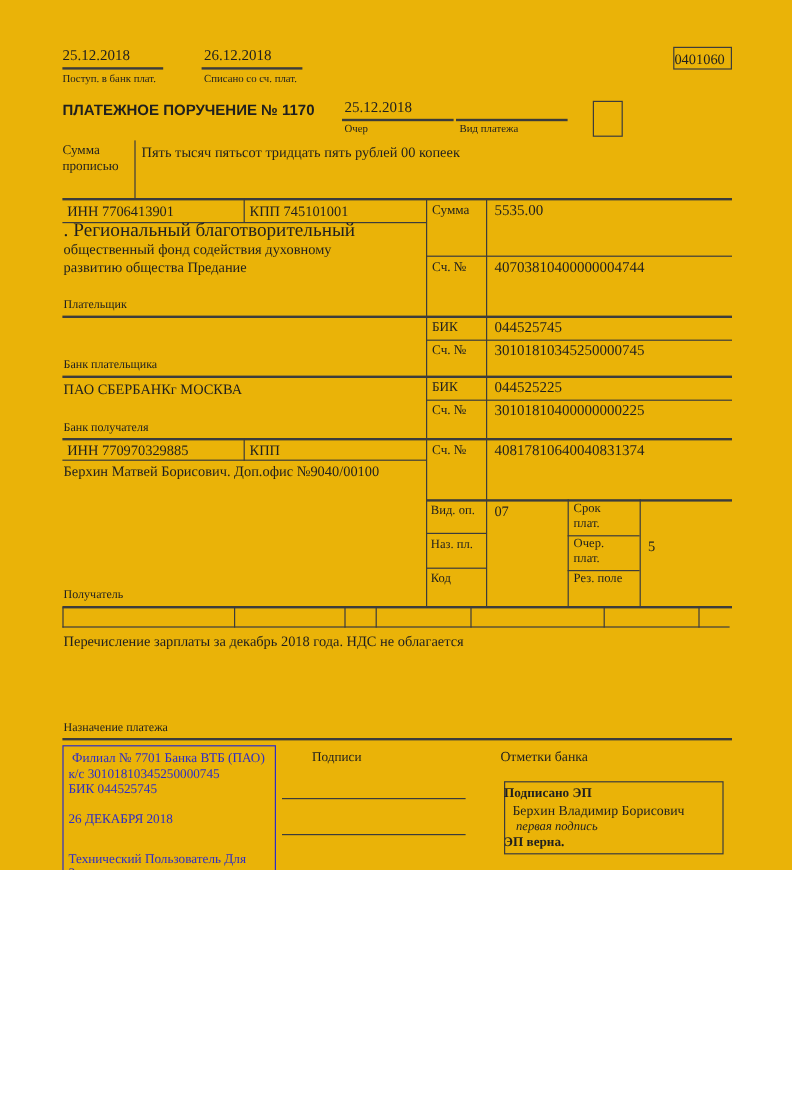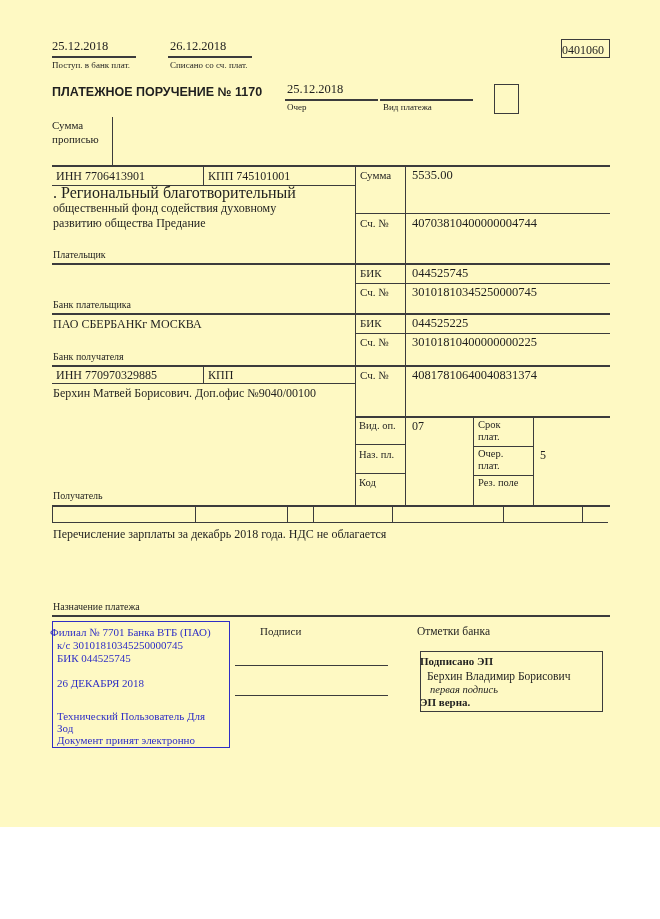--- a/index.html
+++ b/index.html
@@ -1,17 +1,17 @@
 <!DOCTYPE html>
 <html style="--stamp-blue: #2e2ec6; --ink: #1f1f1f;"><head>
 <meta charset="utf-8">
 <style>
   :root { --ink:#1f1f1f; --line:#3c3c3c; --stamp-blue:#2e2ec6; }
   html,body { margin:0; padding:0; background:#ffffff; }
-  .page { position:relative; width:660px; height:827px; background:#fef9c3; overflow:hidden;
+  .page { position:relative; width:660px; height:725px; background:#eab308; overflow:hidden;
           font-family:"Liberation Serif", serif; color:var(--ink); }
   .t  { position:absolute; white-space:nowrap; color:var(--ink);
         font-family:"Liberation Serif", serif; line-height:1.18; }
   .sans { font-family:"Liberation Sans", sans-serif; }
   .ln { position:absolute; background:var(--line); }
   .bx { position:absolute; border:1.5px solid var(--line); box-sizing:border-box; }
   .blue { color:var(--stamp-blue); }
   .ctr { }
   .it { font-style:italic; }
   .b  { font-weight:bold; }
@@ -37,20 +37,21 @@
   <div class="t" style="left:287px;top:82px;font-size:12.5px;">25.12.2018</div>
   <div class="ln" style="left:285px;top:99px;width:93px;height:1.5px;"></div>
   <div class="t" style="left:287px;top:102px;font-size:9px;">Очер</div>
   <div class="ln" style="left:380px;top:99px;width:93px;height:1.5px;"></div>
   <div class="t" style="left:383px;top:102px;font-size:9px;">Вид платежа</div>
   <div class="bx" style="left:494px;top:84px;width:25px;height:30px;"></div>
 
   <div class="t" style="left:52px;top:119px;font-size:11px;">Сумма</div>
   <div class="t" style="left:52px;top:133px;font-size:11px;">прописью</div>
   <div class="ln" style="left:112px;top:117px;width:1px;height:49px;"></div>
+  <div class="t" style="left:118px;top:120px;font-size:12px;">Пять тысяч пятьсот тридцать пять рублей 00 копеек</div>
 
   <div class="ln" style="left:52px;top:165px;width:558px;height:2px;"></div>
   <div class="ln" style="left:52px;top:185px;width:303px;height:1px;"></div>
   <div class="ln" style="left:355px;top:213px;width:255px;height:1px;"></div>
   <div class="ln" style="left:52px;top:263px;width:558px;height:2px;"></div>
   <div class="ln" style="left:355px;top:283px;width:255px;height:1px;"></div>
   <div class="ln" style="left:52px;top:313px;width:558px;height:2px;"></div>
   <div class="ln" style="left:355px;top:333px;width:255px;height:1px;"></div>
   <div class="ln" style="left:52px;top:365px;width:558px;height:2px;"></div>
   <div class="ln" style="left:52px;top:383px;width:303px;height:1px;"></div>
@@ -128,21 +129,21 @@
   <div class="t" style="left:53px;top:601px;font-size:10px;">Назначение платежа</div>
   <div class="ln" style="left:52px;top:615px;width:558px;height:1.5px;"></div>
 
   <div class="t ctr" style="left:260px;top:625px;width:100px;font-size:11px;">Подписи</div>
   <div class="t ctr" style="left:417px;top:625px;width:160px;font-size:11.5px;">Отметки банка</div>
 
   <div class="ln" style="left:235px;top:665px;width:153px;height:1px;"></div>
   <div class="ln" style="left:235px;top:695px;width:153px;height:1px;"></div>
 
   <div class="bx" style="left:52px;top:621px;width:178px;height:127px;border:1.5px solid var(--stamp-blue);"></div>
-  <div class="t blue" style="left:50px;top:626px;font-size:11px;">Филиал № 7701 Банка ВТБ (ПАО)</div>
+  <div class="t blue" style="left:60px;top:626px;font-size:11px;">Филиал № 7701 Банка ВТБ (ПАО)</div>
   <div class="t blue" style="left:57px;top:639px;font-size:11px;">к/с 30101810345250000745</div>
   <div class="t blue" style="left:57px;top:652px;font-size:11px;">БИК 044525745</div>
   <div class="t blue" style="left:57px;top:677px;font-size:11px;">26 ДЕКАБРЯ 2018</div>
   <div class="t blue" style="left:57px;top:710px;font-size:11px;">Технический Пользователь Для</div>
   <div class="t blue" style="left:57px;top:722px;font-size:11px;">Зод</div>
   <div class="t blue" style="left:57px;top:734px;font-size:11px;">Документ принят электронно</div>
 
   <div class="bx" style="left:420px;top:651px;width:183px;height:61px;border:1px solid var(--line);"></div>
   <div class="t b ctr" style="left:420px;top:655px;width:183px;font-size:11px;">Подписано ЭП</div>
   <div class="t" style="left:427px;top:670px;font-size:11.5px;">Берхин Владимир Борисович</div>

